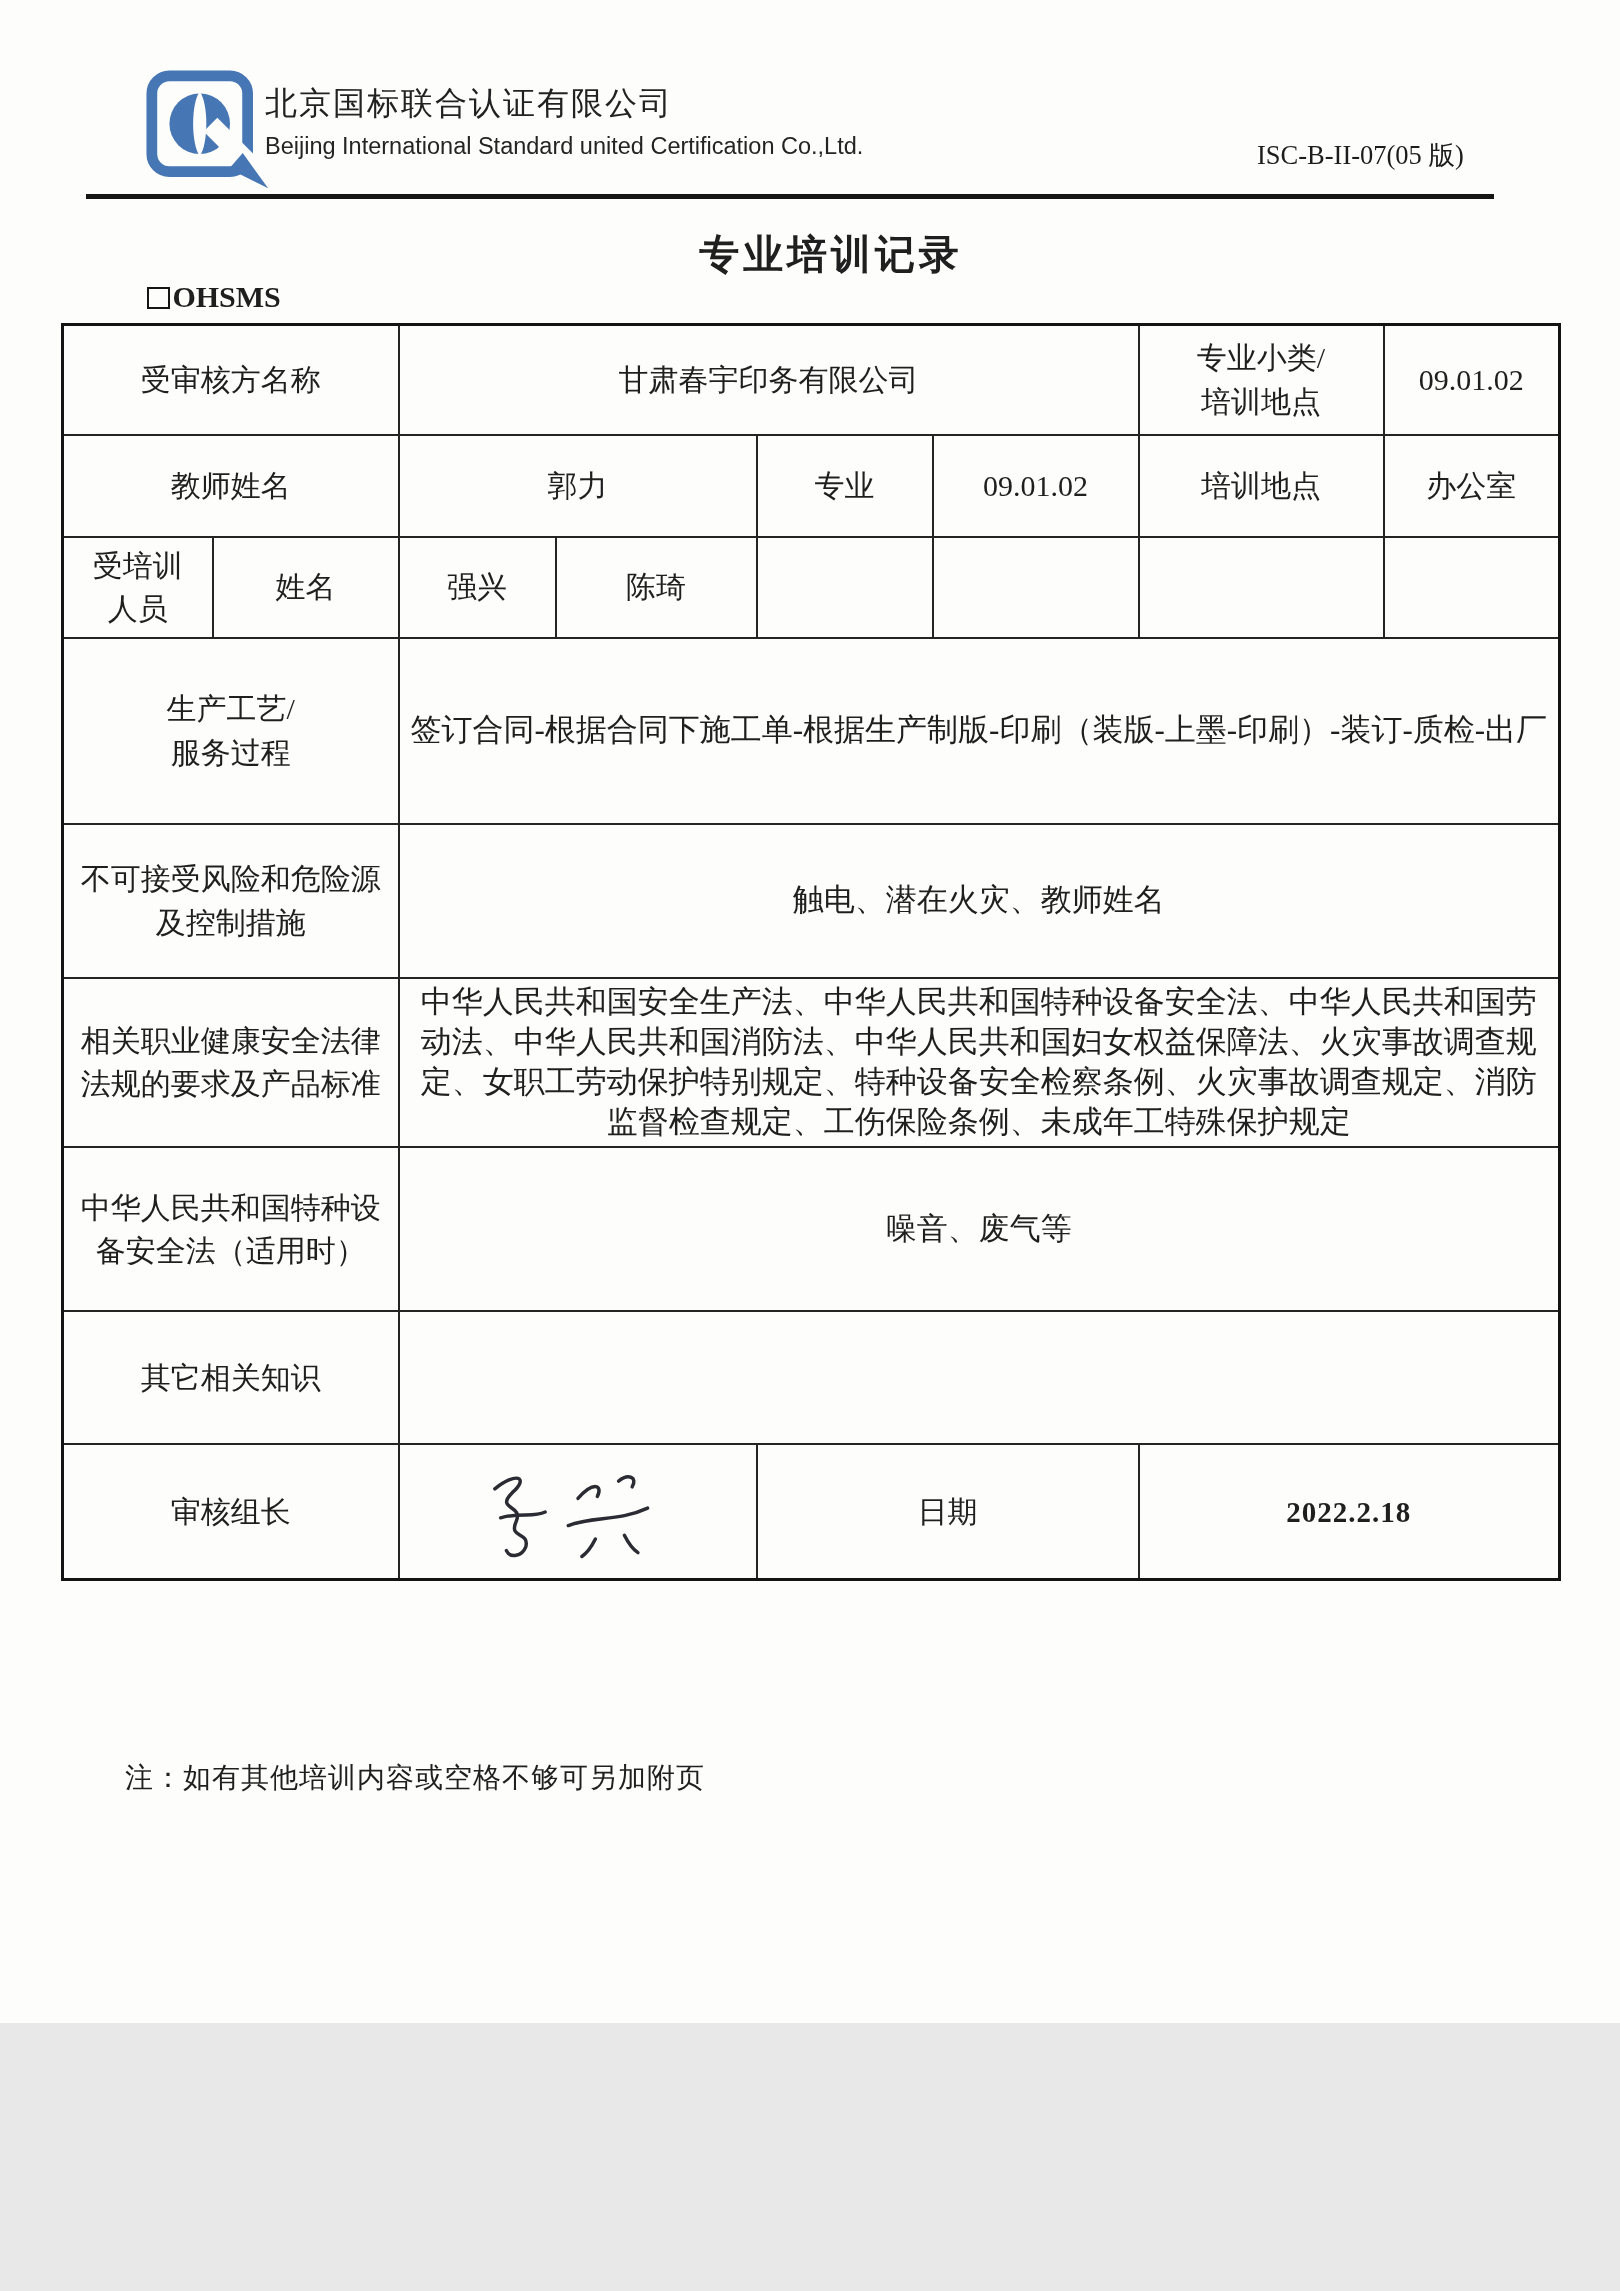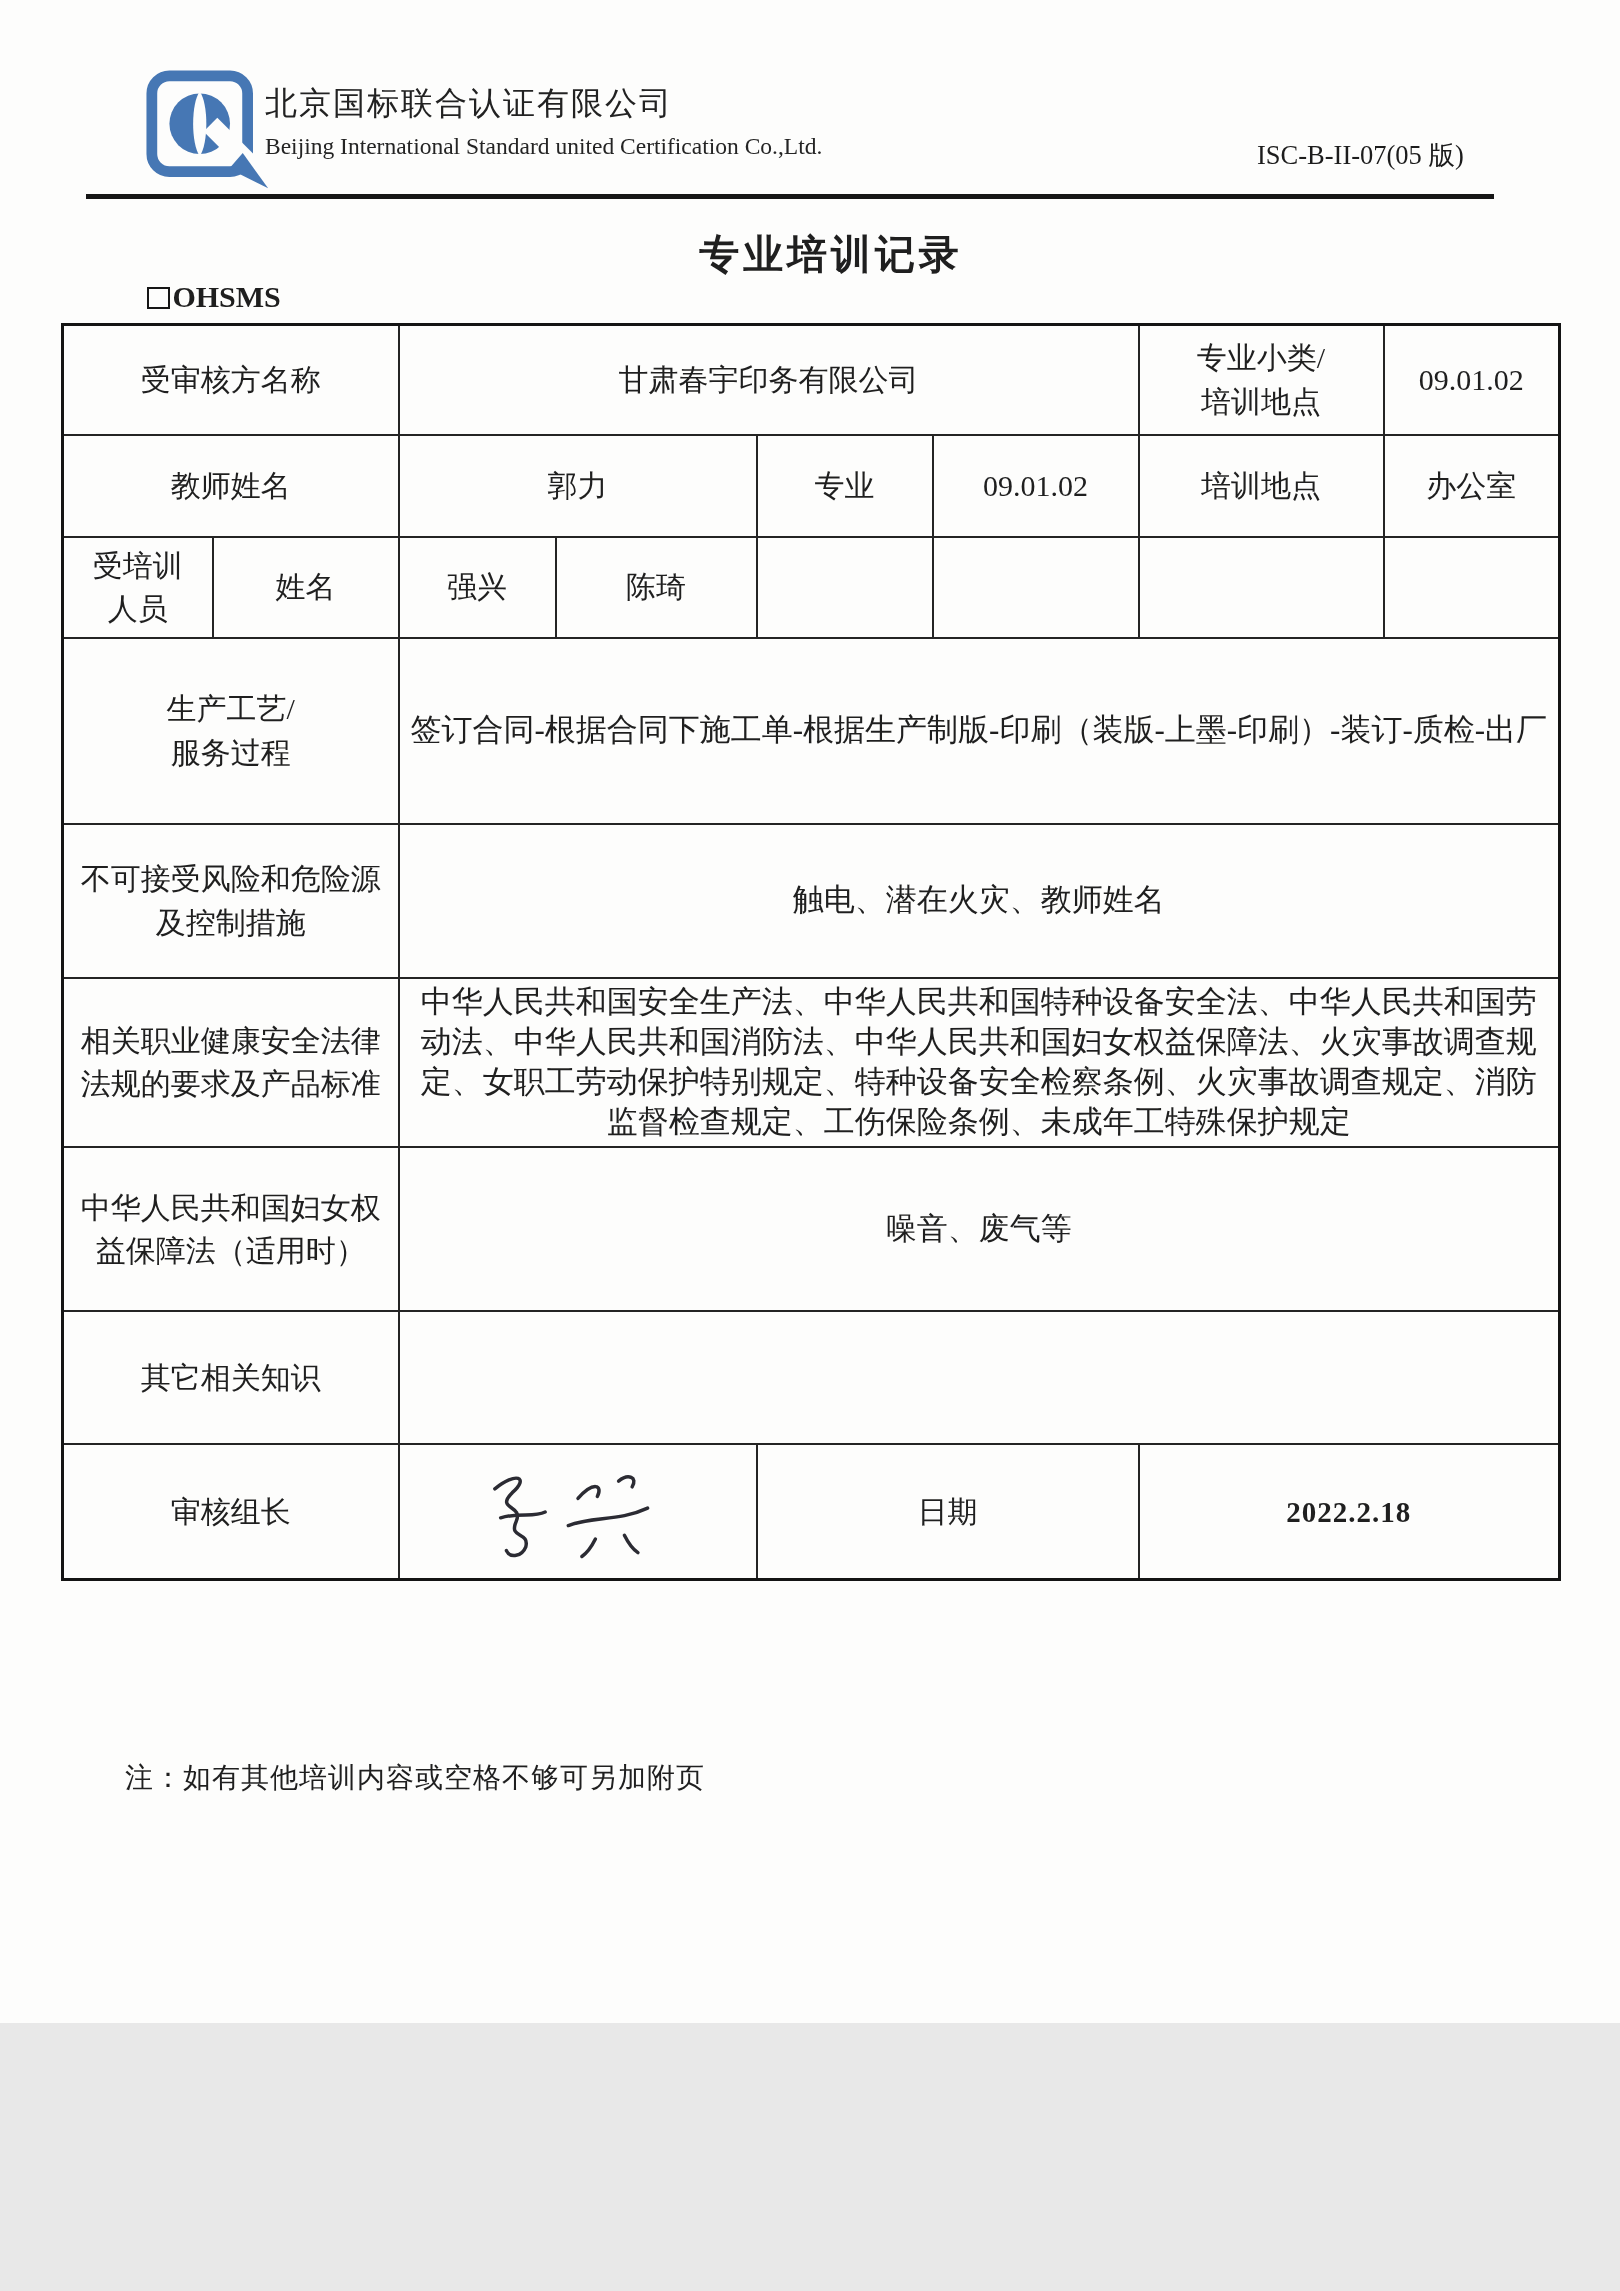--- a/index.html
+++ b/index.html
@@ -14,21 +14,21 @@
     margin:0 auto;
   }
   
   .logo { position:absolute; left:145px; top:69px; width:129px; height:129px; }
   .company-cn {
     position:absolute; left:265px; top:82px;
     font-size:32px; letter-spacing:2px; color:#222;
   }
   .company-en {
     position:absolute; left:265px; top:133px;
-    font-family:Liberation Serif, serif;
+    font-family:Liberation Sans, sans-serif;
     font-size:23.5px; color:#242424; letter-spacing:0px;
   }
   .form-code {
     position:absolute; left:1257px; top:137px;
     font-size:26.5px; color:#1c1c1c;
   }
   .header-rule {
     position:absolute; left:86px; top:194px; width:1408px; height:4.9px;
     background:#161616;
   }
@@ -148,21 +148,21 @@
       <td colspan="2" class="wrap-left">不可接受风险和危险源及控制措施</td>
       <td colspan="6" class="content">触电、潜在火灾、教师姓名</td>
     </tr>
 
     <tr style="height:160px">
       <td colspan="2" class="wrap-left">相关职业健康安全法律法规的要求及产品标准</td>
       <td colspan="6" class="content" style="line-height:40px">中华人民共和国安全生产法、中华人民共和国特种设备安全法、中华人民共和国劳动法、中华人民共和国消防法、中华人民共和国妇女权益保障法、火灾事故调查规定、女职工劳动保护特别规定、特种设备安全检察条例、火灾事故调查规定、消防监督检查规定、工伤保险条例、未成年工特殊保护规定</td>
     </tr>
 
     <tr style="height:164px">
-      <td colspan="2" class="wrap-left">中华人民共和国妇女权益保障法（适用时）</td>
+      <td colspan="2" class="wrap-left">中华人民共和国特种设备安全法（适用时）</td>
       <td colspan="6" class="content">噪音、废气等</td>
     </tr>
 
     <tr style="height:133px">
       <td colspan="2">其它相关知识</td>
       <td colspan="6" class="content"></td>
     </tr>
 
 
     <tr style="height:135px">

